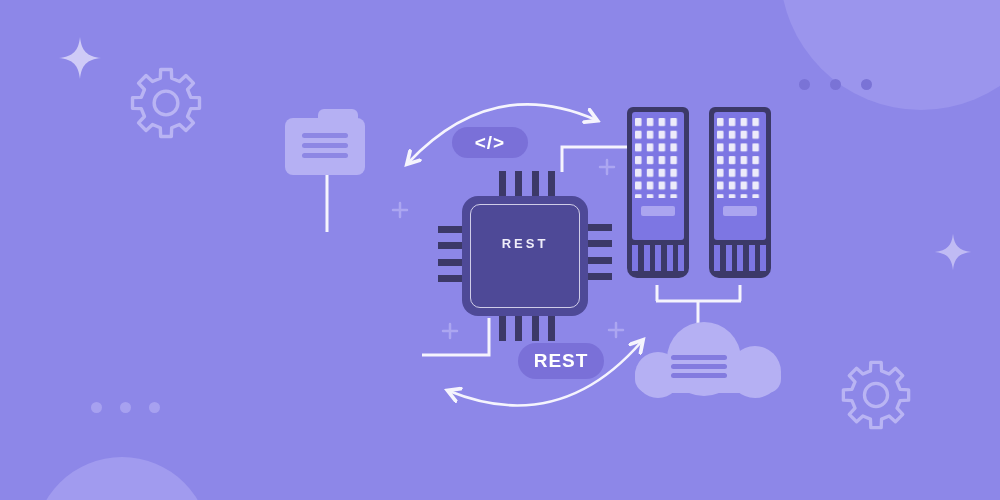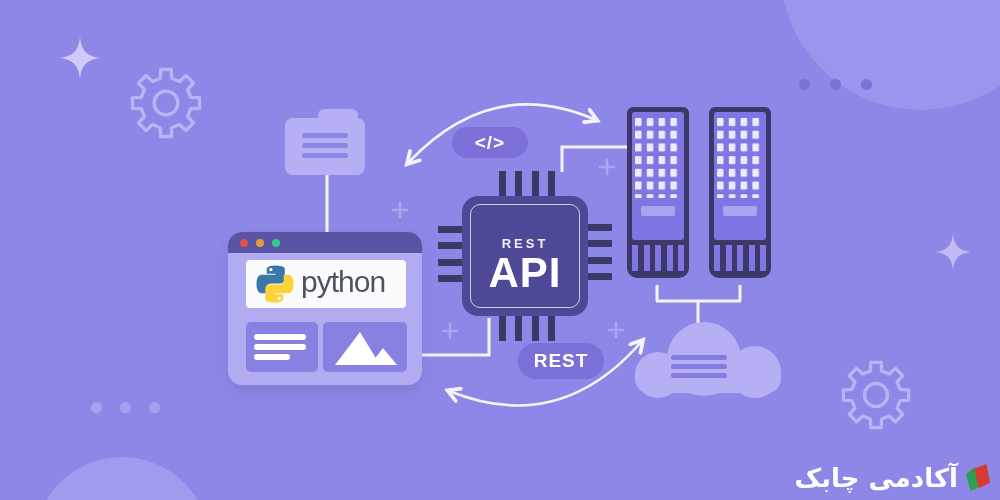--- a/index.html
+++ b/index.html
@@ -120,54 +120,28 @@
     </g>
   </svg>
 
   <div class="abs folder z2">
     <div class="folder-tab"></div>
     <div class="folder-line" style="top:15px"></div>
     <div class="folder-line" style="top:25px"></div>
     <div class="folder-line" style="top:35px"></div>
   </div>
 
-  <div class="abs browser z2">
-    <div class="titlebar">
-      <span class="tl-dot tl-red"></span>
-      <span class="tl-dot tl-yellow"></span>
-      <span class="tl-dot tl-green"></span>
-    </div>
-    <div class="card">
-      <svg width="38" height="38" viewBox="0 0 74 74">
-        <path fill-rule="evenodd" fill="#3B77A8" d="M37,1 C20,1 21,8 21,8 L21,17 L38,17 L38,19 L11,19 C11,19 1,18 1,37 C1,56 11,55 11,55 L20,55 L20,45 C20,45 19,36 30,36 L47,36 C47,36 56,37 56,26 L56,8 C56,8 58,1 37,1 Z M29,5.8 a3.2,3.2 0 1 0 0.001,0 Z"></path>
-        <path fill-rule="evenodd" fill="#FFD43B" transform="rotate(180 37 37)" d="M37,1 C20,1 21,8 21,8 L21,17 L38,17 L38,19 L11,19 C11,19 1,18 1,37 C1,56 11,55 11,55 L20,55 L20,45 C20,45 19,36 30,36 L47,36 C47,36 56,37 56,26 L56,8 C56,8 58,1 37,1 Z M29,5.8 a3.2,3.2 0 1 0 0.001,0 Z"></path>
-      </svg>
-      <span class="wordmark">python</span>
-    </div>
-    <div class="box box-text">
-      <div class="text-line" style="top:12px;width:52px"></div>
-      <div class="text-line" style="top:22px;width:52px"></div>
-      <div class="text-line" style="top:32px;width:36px"></div>
-    </div>
-    <div class="box box-img">
-      <svg width="84" height="50" viewBox="0 0 84 50">
-        <polygon points="12,43 37,10 57,43" fill="#FFFFFF"></polygon>
-        <polygon points="47,43 60,26 74,43" fill="#FFFFFF"></polygon>
-      </svg>
-    </div>
-  </div>
 
   <div class="abs chip z2">
     <div class="pins pins-top"></div>
     <div class="pins pins-bottom"></div>
     <div class="pins pins-left"></div>
     <div class="pins pins-right"></div>
     <div class="chip-inner"></div>
     <div class="chip-rest">REST</div>
-    <div class="chip-api">API</div>
   </div>
 
   <div class="abs pill code-pill z2">&lt;/&gt;</div>
   <div class="abs pill html-pill z2">REST</div>
 
   <div class="abs server server-a z2">
     <div class="server-screen">
       <svg class="server-grid" width="46" height="80">
         <defs>
           <pattern id="sqpat" width="11.8" height="12.7" patternUnits="userSpaceOnUse">
@@ -193,21 +167,14 @@
   <div class="abs cloud z2">
     <div class="bump bump-l"></div>
     <div class="bump bump-r"></div>
     <div class="bump bump-c"></div>
     <div class="cloud-base"></div>
     <div class="cloud-line" style="top:37px"></div>
     <div class="cloud-line" style="top:46px"></div>
     <div class="cloud-line" style="top:55px"></div>
   </div>
 
-  <div class="abs brand z2">
-    <span class="brand-text">آکادمی چابک</span>
-    <svg width="28" height="32" viewBox="0 0 30 34">
-      <path d="M2,13 L12,5 L16,27 L7,31 Z" fill="#2E9E4F"></path>
-      <path d="M11,7 L24,2 L28,22 L16,28 Z" fill="#D63A33"></path>
-    </svg>
-  </div>
 
 </div>
 
 </body></html>

